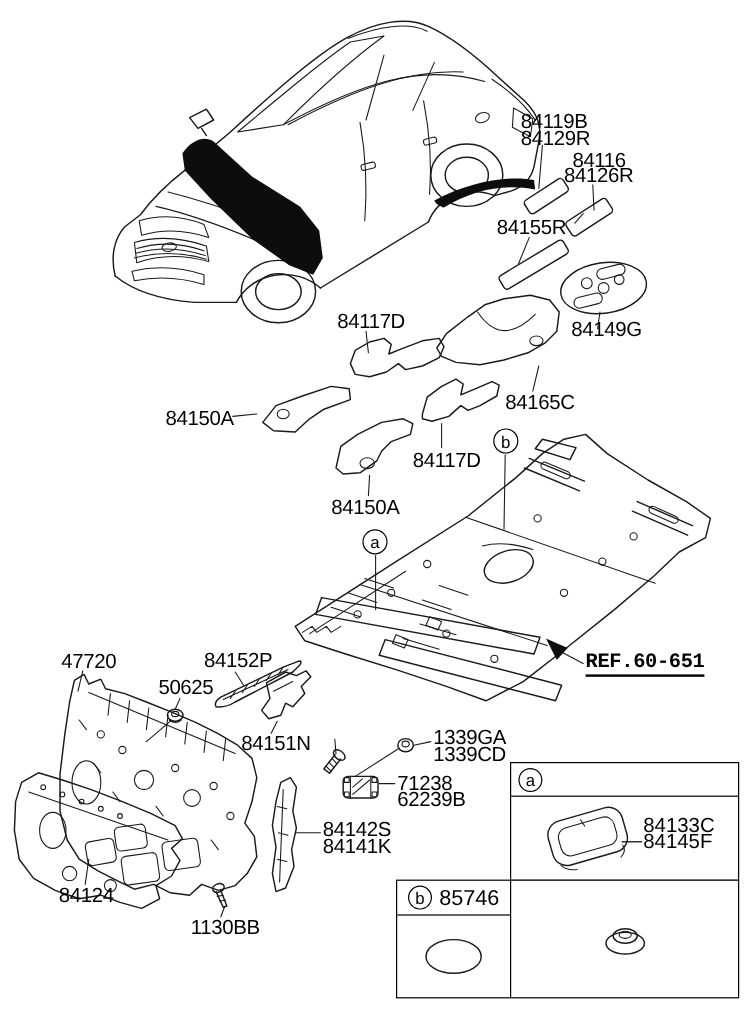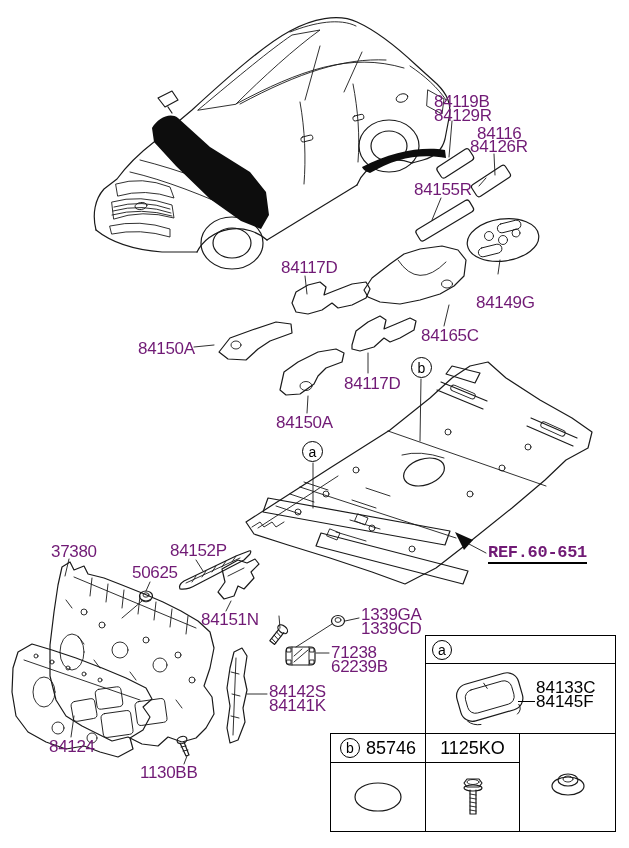--- a/index.html
+++ b/index.html
@@ -1,19 +1,19 @@
 <!DOCTYPE html>
 <html><head>
 <meta charset="utf-8">
 <style>
   html,body{margin:0;padding:0;background:#fff;}
   #page{position:relative;width:629px;height:848px;background:#ffffff;overflow:hidden;
         font-family:"Liberation Sans",sans-serif;color:#000;}
   #art{position:absolute;left:0;top:0;width:629px;height:848px;}
-  .lbl{position:absolute;font-size:17px;line-height:13.8px;white-space:nowrap;color:#701a75;
+  .lbl{position:absolute;font-size:17px;line-height:13.8px;white-space:nowrap;color:#000000;
        letter-spacing:-0.3px;}
   .lbl-stack div{height:13.8px;}
   .ref{font-weight:bold;border-bottom:2px solid #000;padding-bottom:2px;font-family:Liberation Mono, monospace;}
   .marker{position:absolute;width:21px;height:21px;border:1.4px solid #000;border-radius:50%;
           background:#fff;display:flex;align-items:center;justify-content:center;
           font-size:14px;box-sizing:border-box;}
   .marker-inline{width:20px;height:20px;border:1.3px solid #000;border-radius:50%;background:#fff;
           display:inline-flex;align-items:center;justify-content:center;font-size:14px;
           box-sizing:border-box;flex:0 0 auto;}
   
@@ -248,45 +248,45 @@
   </g>
 </svg>
 
 <div class="lbl lbl-stack" style="left:434px;top:95px">
   <div>84119B</div>
   <div>84129R</div>
 </div>
 <div class="lbl" style="left:477px;top:127px">84116</div>
 <div class="lbl" style="left:470px;top:140px">84126R</div>
 <div class="lbl" style="left:414px;top:183px">84155R</div>
-<div class="lbl" style="left:476px;top:296px">84149G</div>
+<div class="lbl" style="left:476px;top:268px">84149G</div>
 <div class="lbl" style="left:281px;top:261px">84117D</div>
 <div class="lbl" style="left:138px;top:342px">84150A</div>
 <div class="lbl" style="left:421px;top:329px">84165C</div>
 <div class="lbl" style="left:344px;top:377px">84117D</div>
 <div class="lbl" style="left:276px;top:416px">84150A</div>
 <div class="lbl ref" style="left:488px;top:546px">REF.60-651</div>
-<div class="lbl" style="left:51px;top:545px">37380</div>
+<div class="lbl" style="left:51px;top:545px">47720</div>
 <div class="lbl" style="left:170px;top:544px">84152P</div>
 <div class="lbl" style="left:132px;top:566px">50625</div>
 <div class="lbl" style="left:201px;top:613px">84151N</div>
 <div class="lbl lbl-stack" style="left:361px;top:608px">
   <div>1339GA</div>
   <div>1339CD</div>
 </div>
 <div class="lbl lbl-stack" style="left:331px;top:646px">
   <div>71238</div>
   <div>62239B</div>
 </div>
 <div class="lbl lbl-stack" style="left:269px;top:685px">
   <div>84142S</div>
   <div>84141K</div>
 </div>
 <div class="lbl" style="left:49px;top:740px">84124</div>
-<div class="lbl" style="left:140px;top:766px">1130BB</div>
+<div class="lbl" style="left:159px;top:766px">1130BB</div>
 
 <div class="marker" style="left:302px;top:441px">
   <span>a</span>
 </div>
 <div class="marker" style="left:411px;top:357px">
   <span>b</span>
 </div>
 
 <div id="tableA">
   <div class="thead">
@@ -317,34 +317,20 @@
         <span>b</span>
       </span>
       <span>85746</span>
     </div>
     <div class="bbody">
       <svg width="56" height="36" viewBox="0 0 56 36">
         <ellipse class="ln" cx="28" cy="18" rx="23" ry="14" fill="none"></ellipse>
       </svg>
     </div>
   </div>
-  <div class="bcol bcol2">
-    <div class="bhead">
-      <span>1125KO</span>
-    </div>
-    <div class="bbody">
-      <svg width="26" height="42" viewBox="0 0 26 42">
-        <path class="ln" d="M7,3 L19,3 L22,7 L19,11 L7,11 L4,7 Z"></path>
-        <ellipse class="ln thin" cx="13" cy="6" rx="6" ry="2.5"></ellipse>
-        <ellipse class="ln" cx="13" cy="12" rx="9" ry="3"></ellipse>
-        <path class="ln" d="M10,14 L10,38 L16,38 L16,14"></path>
-        <path class="ln thin" d="M10,18 l6,1 M10,22 l6,1 M10,26 l6,1 M10,30 l6,1 M10,34 l6,1"></path>
-      </svg>
-    </div>
-  </div>
   <div class="bcol bcol3">
     <div class="bbody">
       <svg width="44" height="32" viewBox="0 0 44 32">
         <ellipse class="ln" cx="22" cy="19" rx="16" ry="9" fill="none"></ellipse>
         <ellipse class="ln" cx="22" cy="13" rx="10" ry="6" fill="none"></ellipse>
         <ellipse class="ln thin" cx="22" cy="12" rx="5" ry="3" fill="none"></ellipse>
       </svg>
     </div>
   </div>
 </div>

